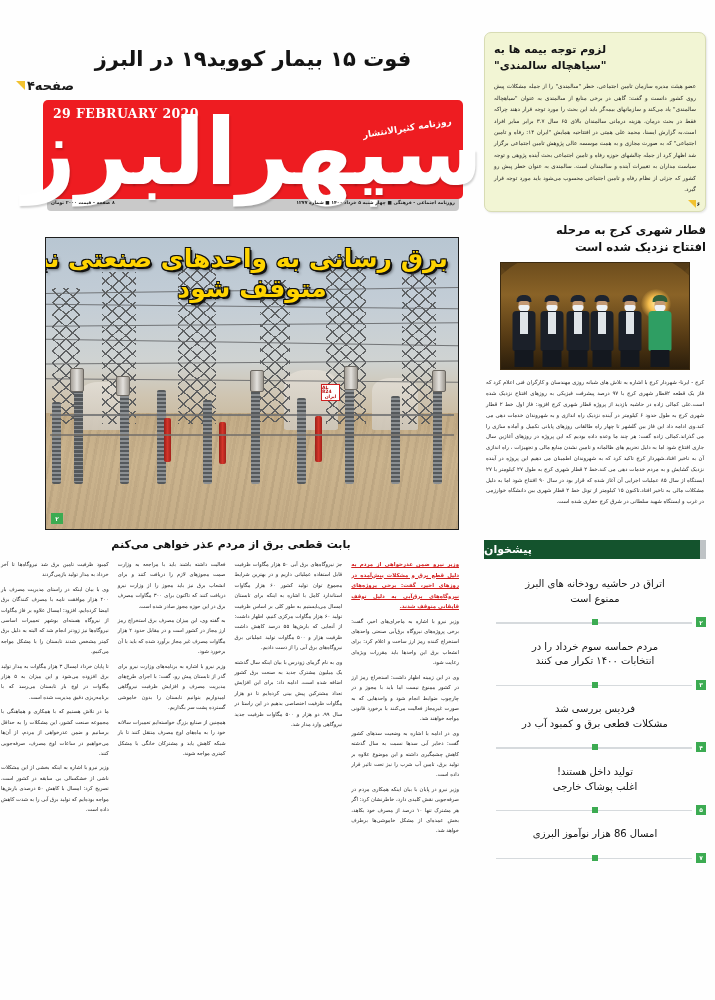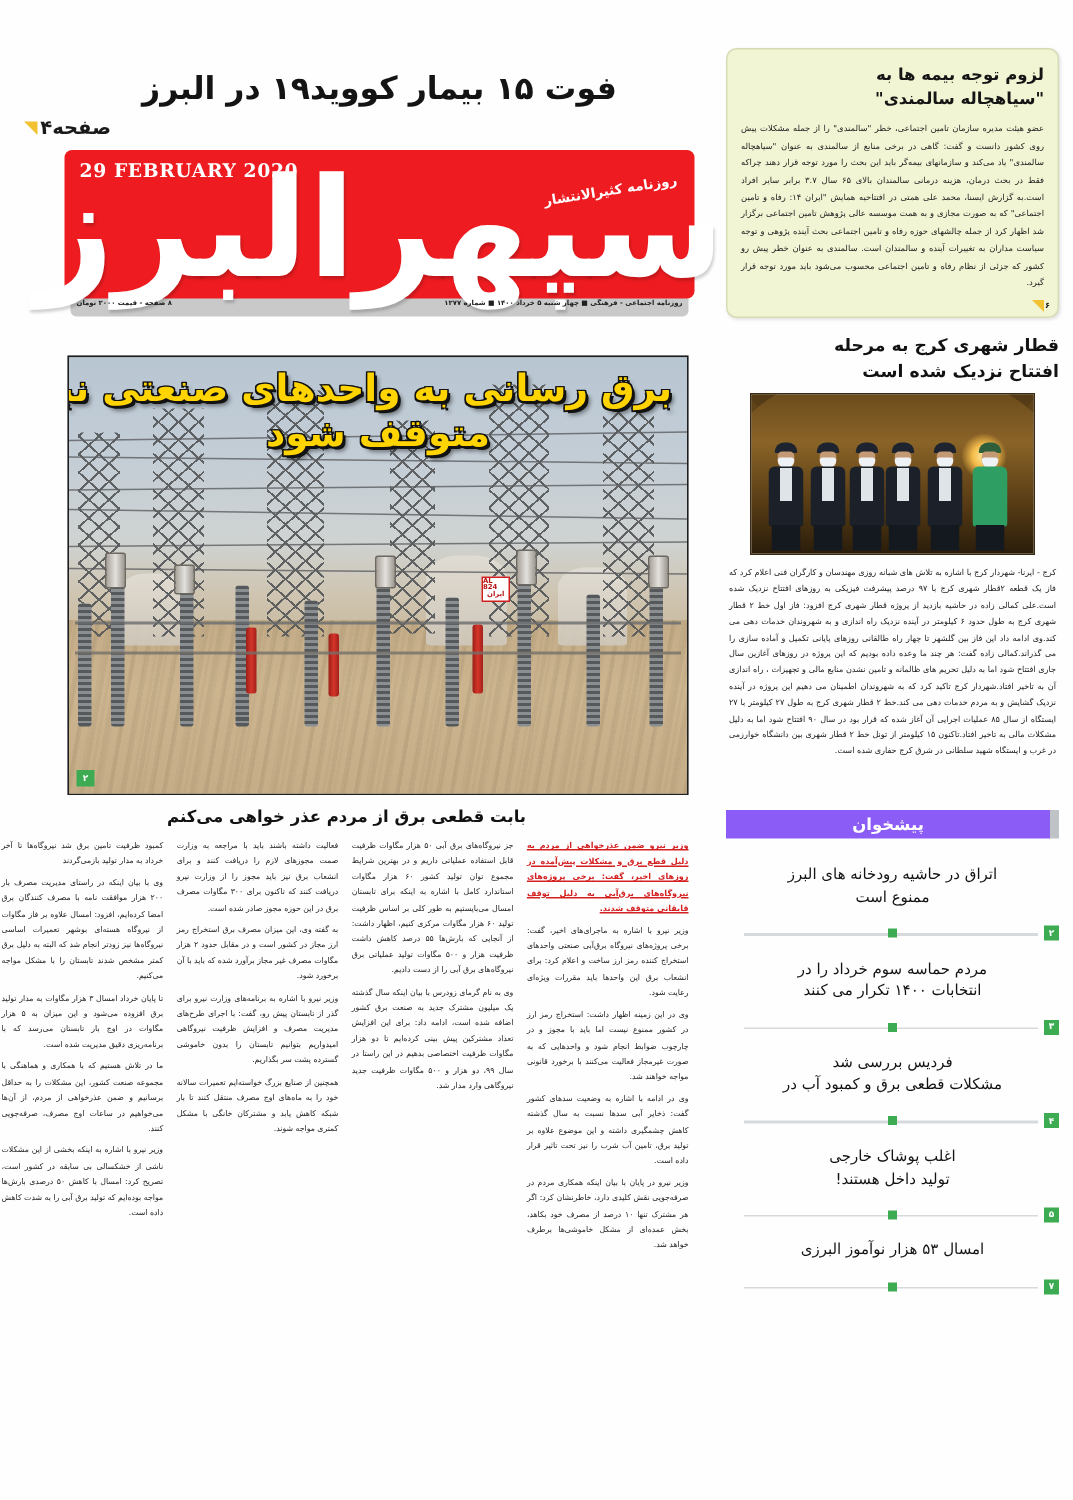--- a/index.html
+++ b/index.html
@@ -356,21 +356,21 @@
     width: 222px;
     min-height: 180px;
     background: #f2f5d4;
     border: 1px solid #d8dcb4;
     border-radius: 7px;
     padding: 9px 9px 12px 9px;
     direction: rtl;
     box-shadow: 1px 1px 2px rgba(0,0,0,0.10);
   }
   .yellow-title {
-    text-align: right;
+    text-align: left;
     font-size: 11px;
     font-weight: bold;
     color: #151515;
     line-height: 1.42;
     margin-bottom: 8px;
   }
   .yellow-body {
     font-size: 5.6px;
     line-height: 2.05;
     color: #1c1c1c;
@@ -513,24 +513,24 @@
     direction: rtl;
   }
   .green-banner-tab {
     width: 6px;
     height: 19px;
     background: #bfc3c6;
   }
   .green-banner-fill {
     flex: 1;
     height: 19px;
-    background: #8b5cf6;
-    display: flex;
-    align-items: center;
-    justify-content: center;
+    background: #14532d;
+    display: flex;
+    align-items: center;
+    justify-content: flex-end;
   }
   .green-banner-fill span {
     font-size: 11px;
     font-weight: bold;
     color: #ffffff;
     letter-spacing: 0.4px;
   }
 
   .teasers {
     position: absolute;
@@ -817,33 +817,33 @@
         </div>
       </div>
       <div class="teaser-rule">
         <span class="rule-num">۴</span>
         <span class="rule-line"></span>
         <span class="rule-dot"></span>
       </div>
 
       <div class="teaser-item">
         <div class="teaser-text">
+          <div>تولید داخل هستند!</div>
           <div>اغلب پوشاک خارجی</div>
-          <div>تولید داخل هستند!</div>
         </div>
       </div>
       <div class="teaser-rule">
         <span class="rule-num">۵</span>
         <span class="rule-line"></span>
         <span class="rule-dot"></span>
       </div>
 
       <div class="teaser-item">
         <div class="teaser-text">
-          <div>امسال ۵۳ هزار نوآموز البرزی</div>
+          <div>امسال 86 هزار نوآموز البرزی</div>
         </div>
       </div>
       <div class="teaser-rule">
         <span class="rule-num">۷</span>
         <span class="rule-line"></span>
         <span class="rule-dot"></span>
       </div>
 
     </div>
   </div>

